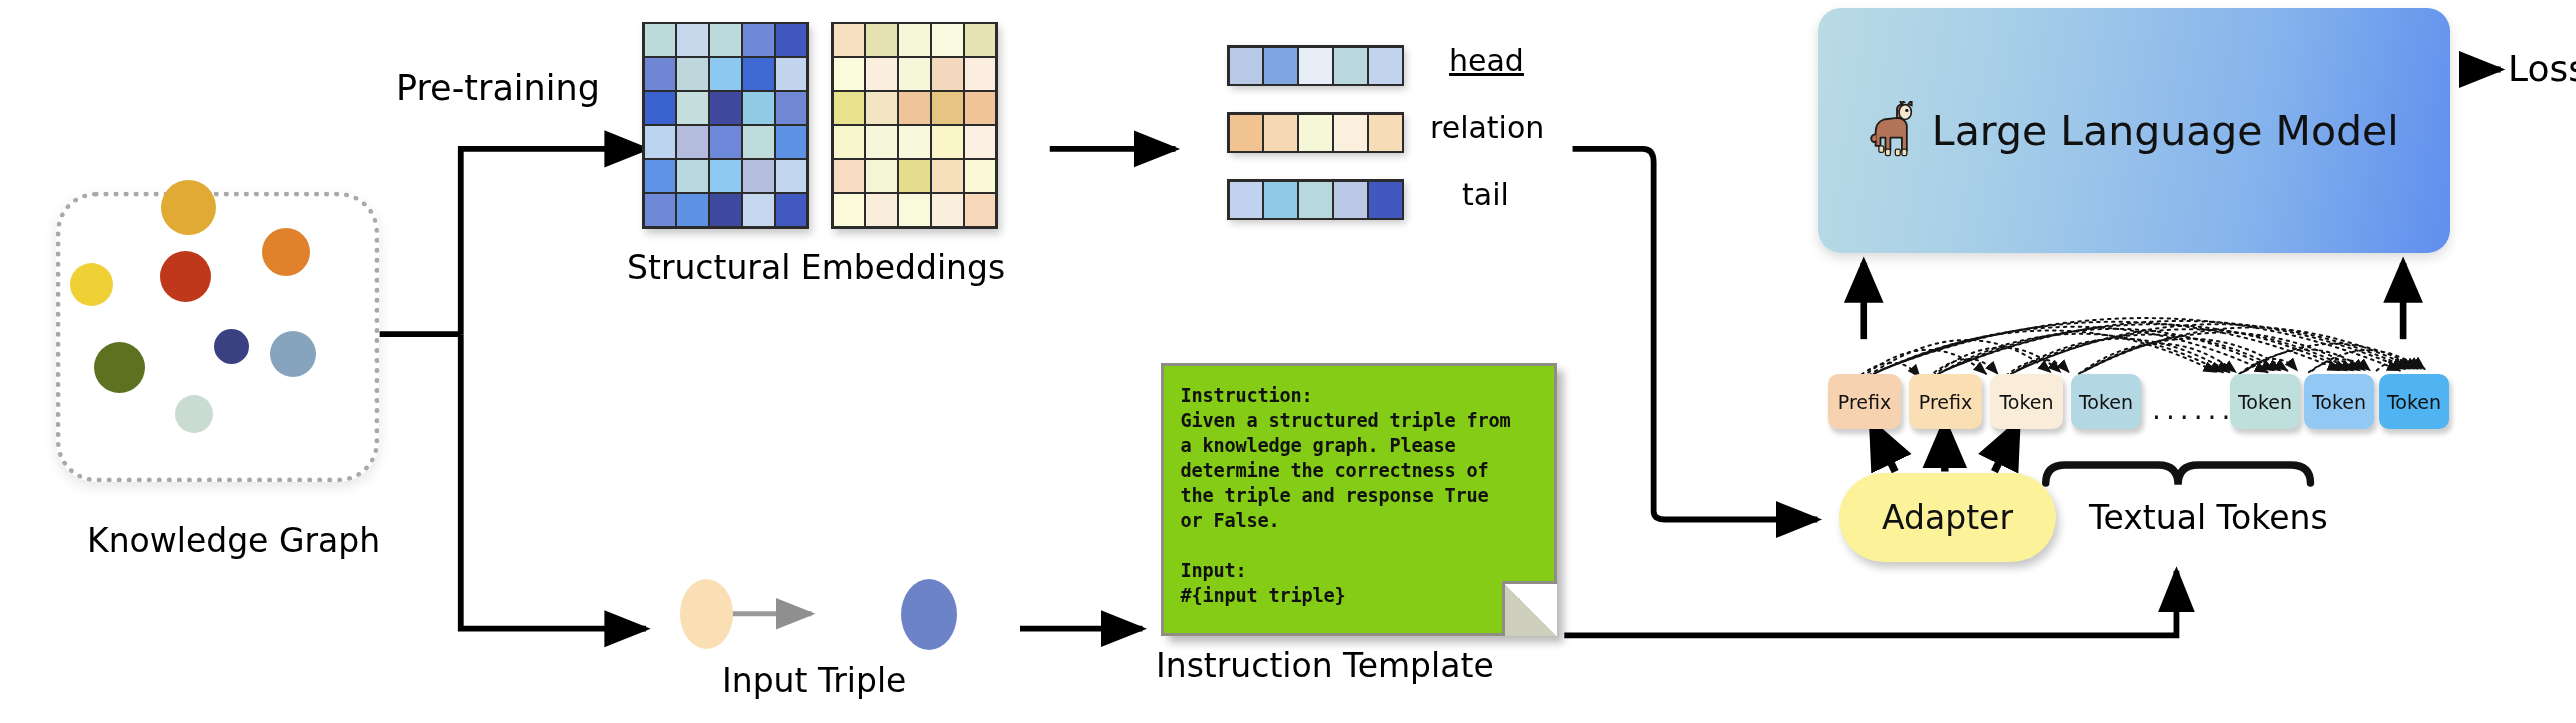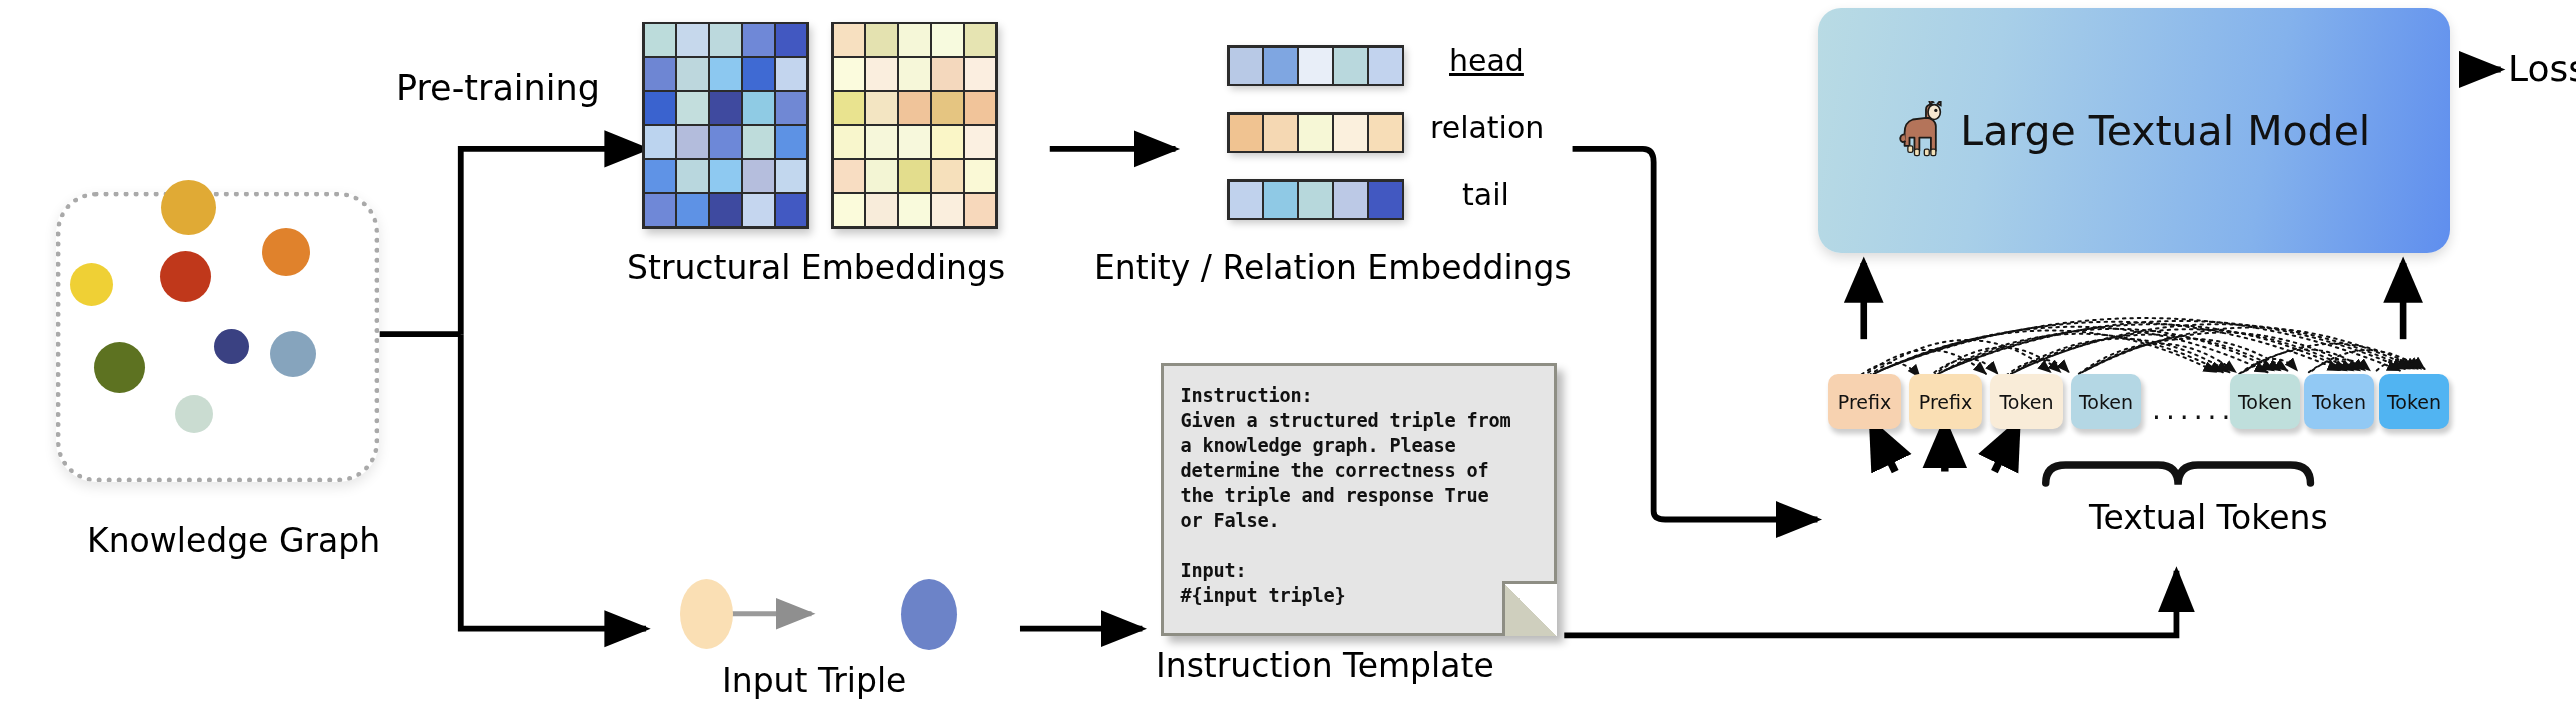--- a/index.html
+++ b/index.html
@@ -19,21 +19,21 @@
           box-shadow:3.3px 5px 8.3px rgba(0,0,0,.22);}
   .matrix > i{display:block;}
 
   
   .vector{position:absolute;display:grid;grid-auto-flow:column;background:#2b2b2b;gap:2.5px;padding:2.5px;
           box-shadow:3.3px 4.1px 7.4px rgba(0,0,0,.22);}
   .vector > i{display:block;}
 
   
   #note{position:absolute;left:1161px;top:363px;width:396px;height:273px;
-        background:#e5e5e5;border:3.3px solid #8e8e84;box-sizing:border-box;
+        background:#84cc16;border:3.3px solid #8e8e84;box-sizing:border-box;
         box-shadow:6.6px 7.4px 8.3px rgba(0,0,0,.28);}
   #note-text{position:absolute;left:16.6px;top:16.6px;right:13.2px;
         font-family:"DejaVu Sans Mono",monospace;font-size:18.6px;line-height:1.35;
         color:#111;white-space:pre-wrap;font-weight:700;letter-spacing:-0.2px;}
   #note-fold{position:absolute;right:-3.3px;bottom:-3.3px;width:55px;height:55px;
         background:linear-gradient(225deg,#ffffff 0 50%,#cfcfbe 50% 100%);
         border-left:3.3px solid #8e8e84;border-top:3.3px solid #8e8e84;
         box-sizing:border-box;}
 
   
@@ -157,21 +157,20 @@
 
     <path d="M880,742 L980,742" stroke="#9a9a9a" stroke-width="6" fill="none" marker-end="url(#ahg)"></path>
   </svg>
 
   <div class="lbl" style="left:396px;top:68px;font-size:35px;">Pre-training</div>
 
   <div class="lbl" style="left:87px;top:521px;font-size:33px;">Knowledge Graph</div>
 
   <div class="lbl" style="left:627px;top:248px;font-size:33px;">Structural Embeddings</div>
 
-  <div class="lbl" style="left:1094px;top:248px;font-size:33px;">Entity / Relation Embeddings</div>
 
   <div class="lbl" style="left:722px;top:621px;font-size:33px;margin-top:40px;">Input Triple</div>
 
   <div class="lbl" style="left:1156px;top:646px;font-size:33px;">Instruction Template</div>
 
   <div class="lbl" style="left:2089px;top:498px;font-size:33px;">Textual Tokens</div>
 
   <div class="lbl" style="left:2508px;top:48px;font-size:36px;">Loss</div>
 
   <div id="kg-box"></div>
@@ -306,21 +305,21 @@
         <circle cx="46" cy="11" r="2" fill="#1d1b18"></circle>
         <path d="M39,3 L37,-3 L43,1 Z" fill="#b4745a" stroke="#1d1b18" stroke-width="2"></path>
         <path d="M48,3 L52,-2 L52,5 Z" fill="#b4745a" stroke="#1d1b18" stroke-width="2"></path>
         <g fill="#f2e0b8" stroke="#1d1b18" stroke-width="1.6">
           <rect x="12" y="54" width="6" height="8" rx="2"></rect>
           <rect x="20" y="58" width="6" height="8" rx="2"></rect>
           <rect x="32" y="58" width="6" height="8" rx="2"></rect>
           <rect x="40" y="58" width="6" height="8" rx="2"></rect>
         </g>
       </svg>
-      <span id="llm-label">Large Textual Model</span>
+      <span id="llm-label">Large Language Model</span>
     </div>
   </div>
 
   <div class="tok" style="left:1828px;top:374px;width:73px;height:55px;background:#f7d2b0;">
     <span>Prefix</span>
   </div>
   <div class="tok" style="left:1909px;top:374px;width:73px;height:55px;background:#fadfb4;">
     <span>Prefix</span>
   </div>
   <div class="tok" style="left:1990px;top:374px;width:73px;height:55px;background:#f9ecd8;">
@@ -335,15 +334,18 @@
   <div class="tok" style="left:2230px;top:374px;width:70px;height:55px;background:#bfdfdc;">
     <span>Token</span>
   </div>
   <div class="tok" style="left:2304px;top:374px;width:70px;height:55px;background:#92c9f4;">
     <span>Token</span>
   </div>
   <div class="tok" style="left:2379px;top:374px;width:70px;height:55px;background:#51b4f2;">
     <span>Token</span>
   </div>
 
+  <div id="adapter">
+    <span id="adapter-label">Adapter</span>
+  </div>
 
 </div>
 
 
 </body></html>

